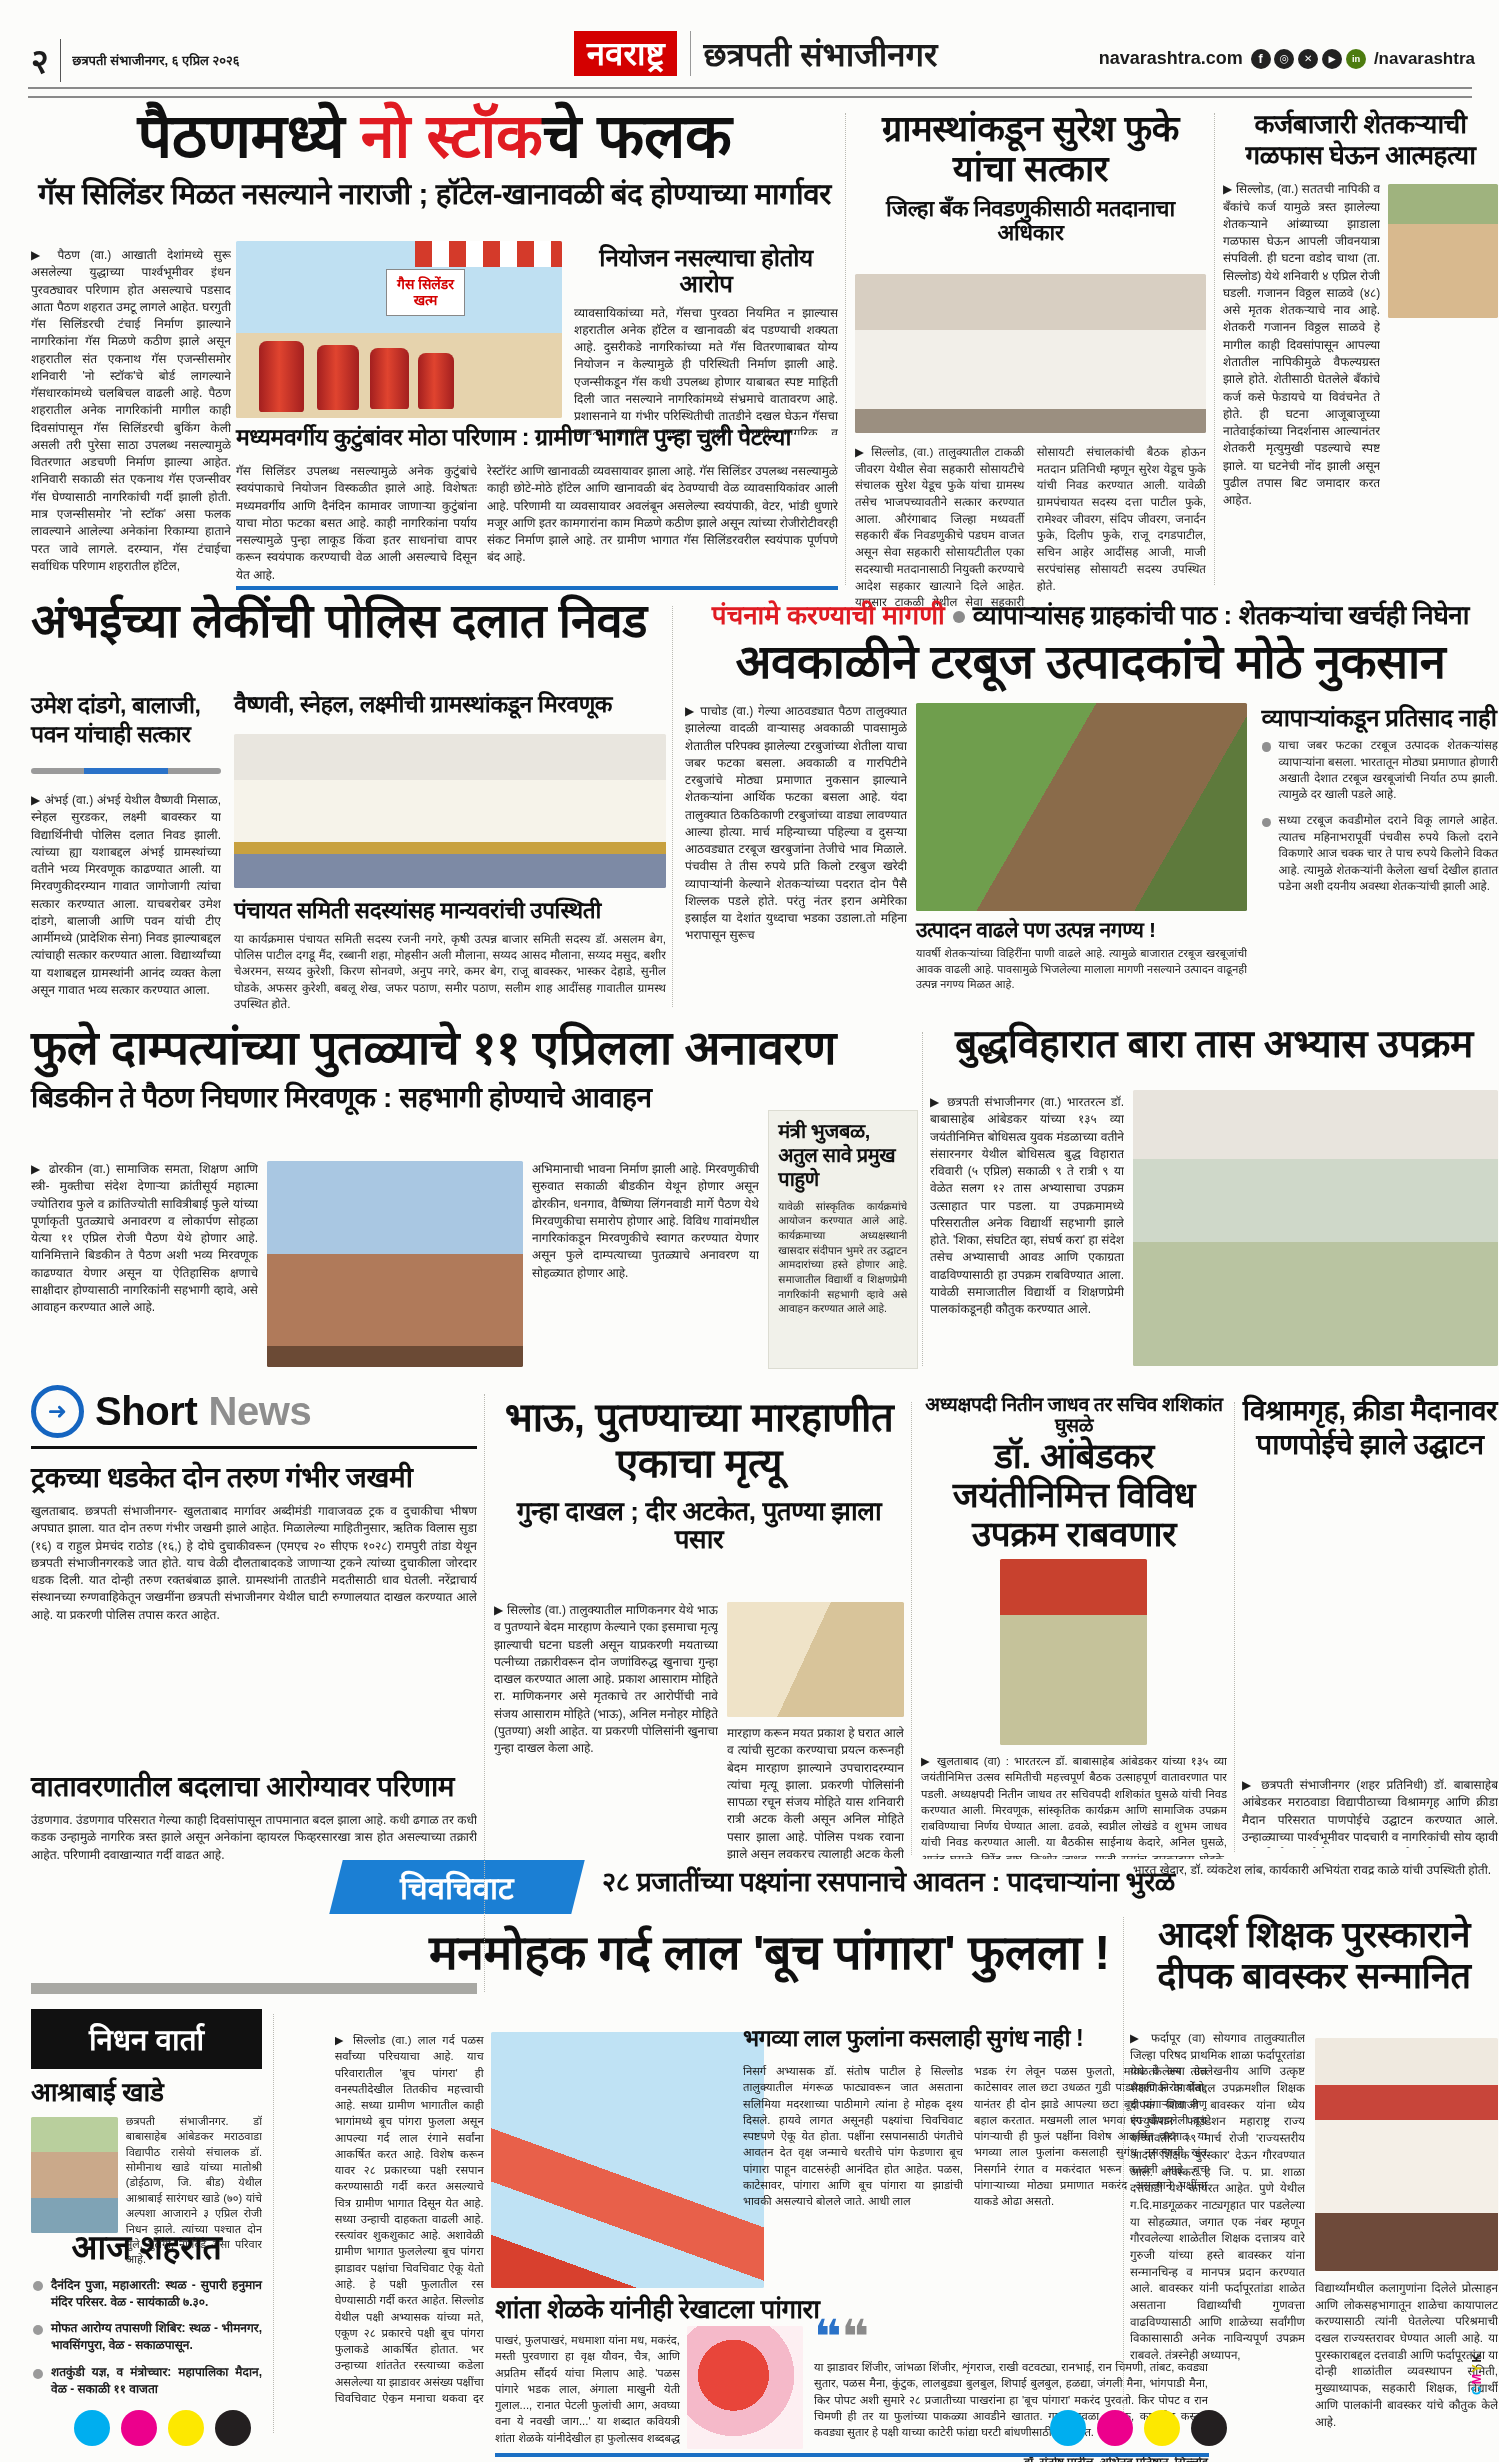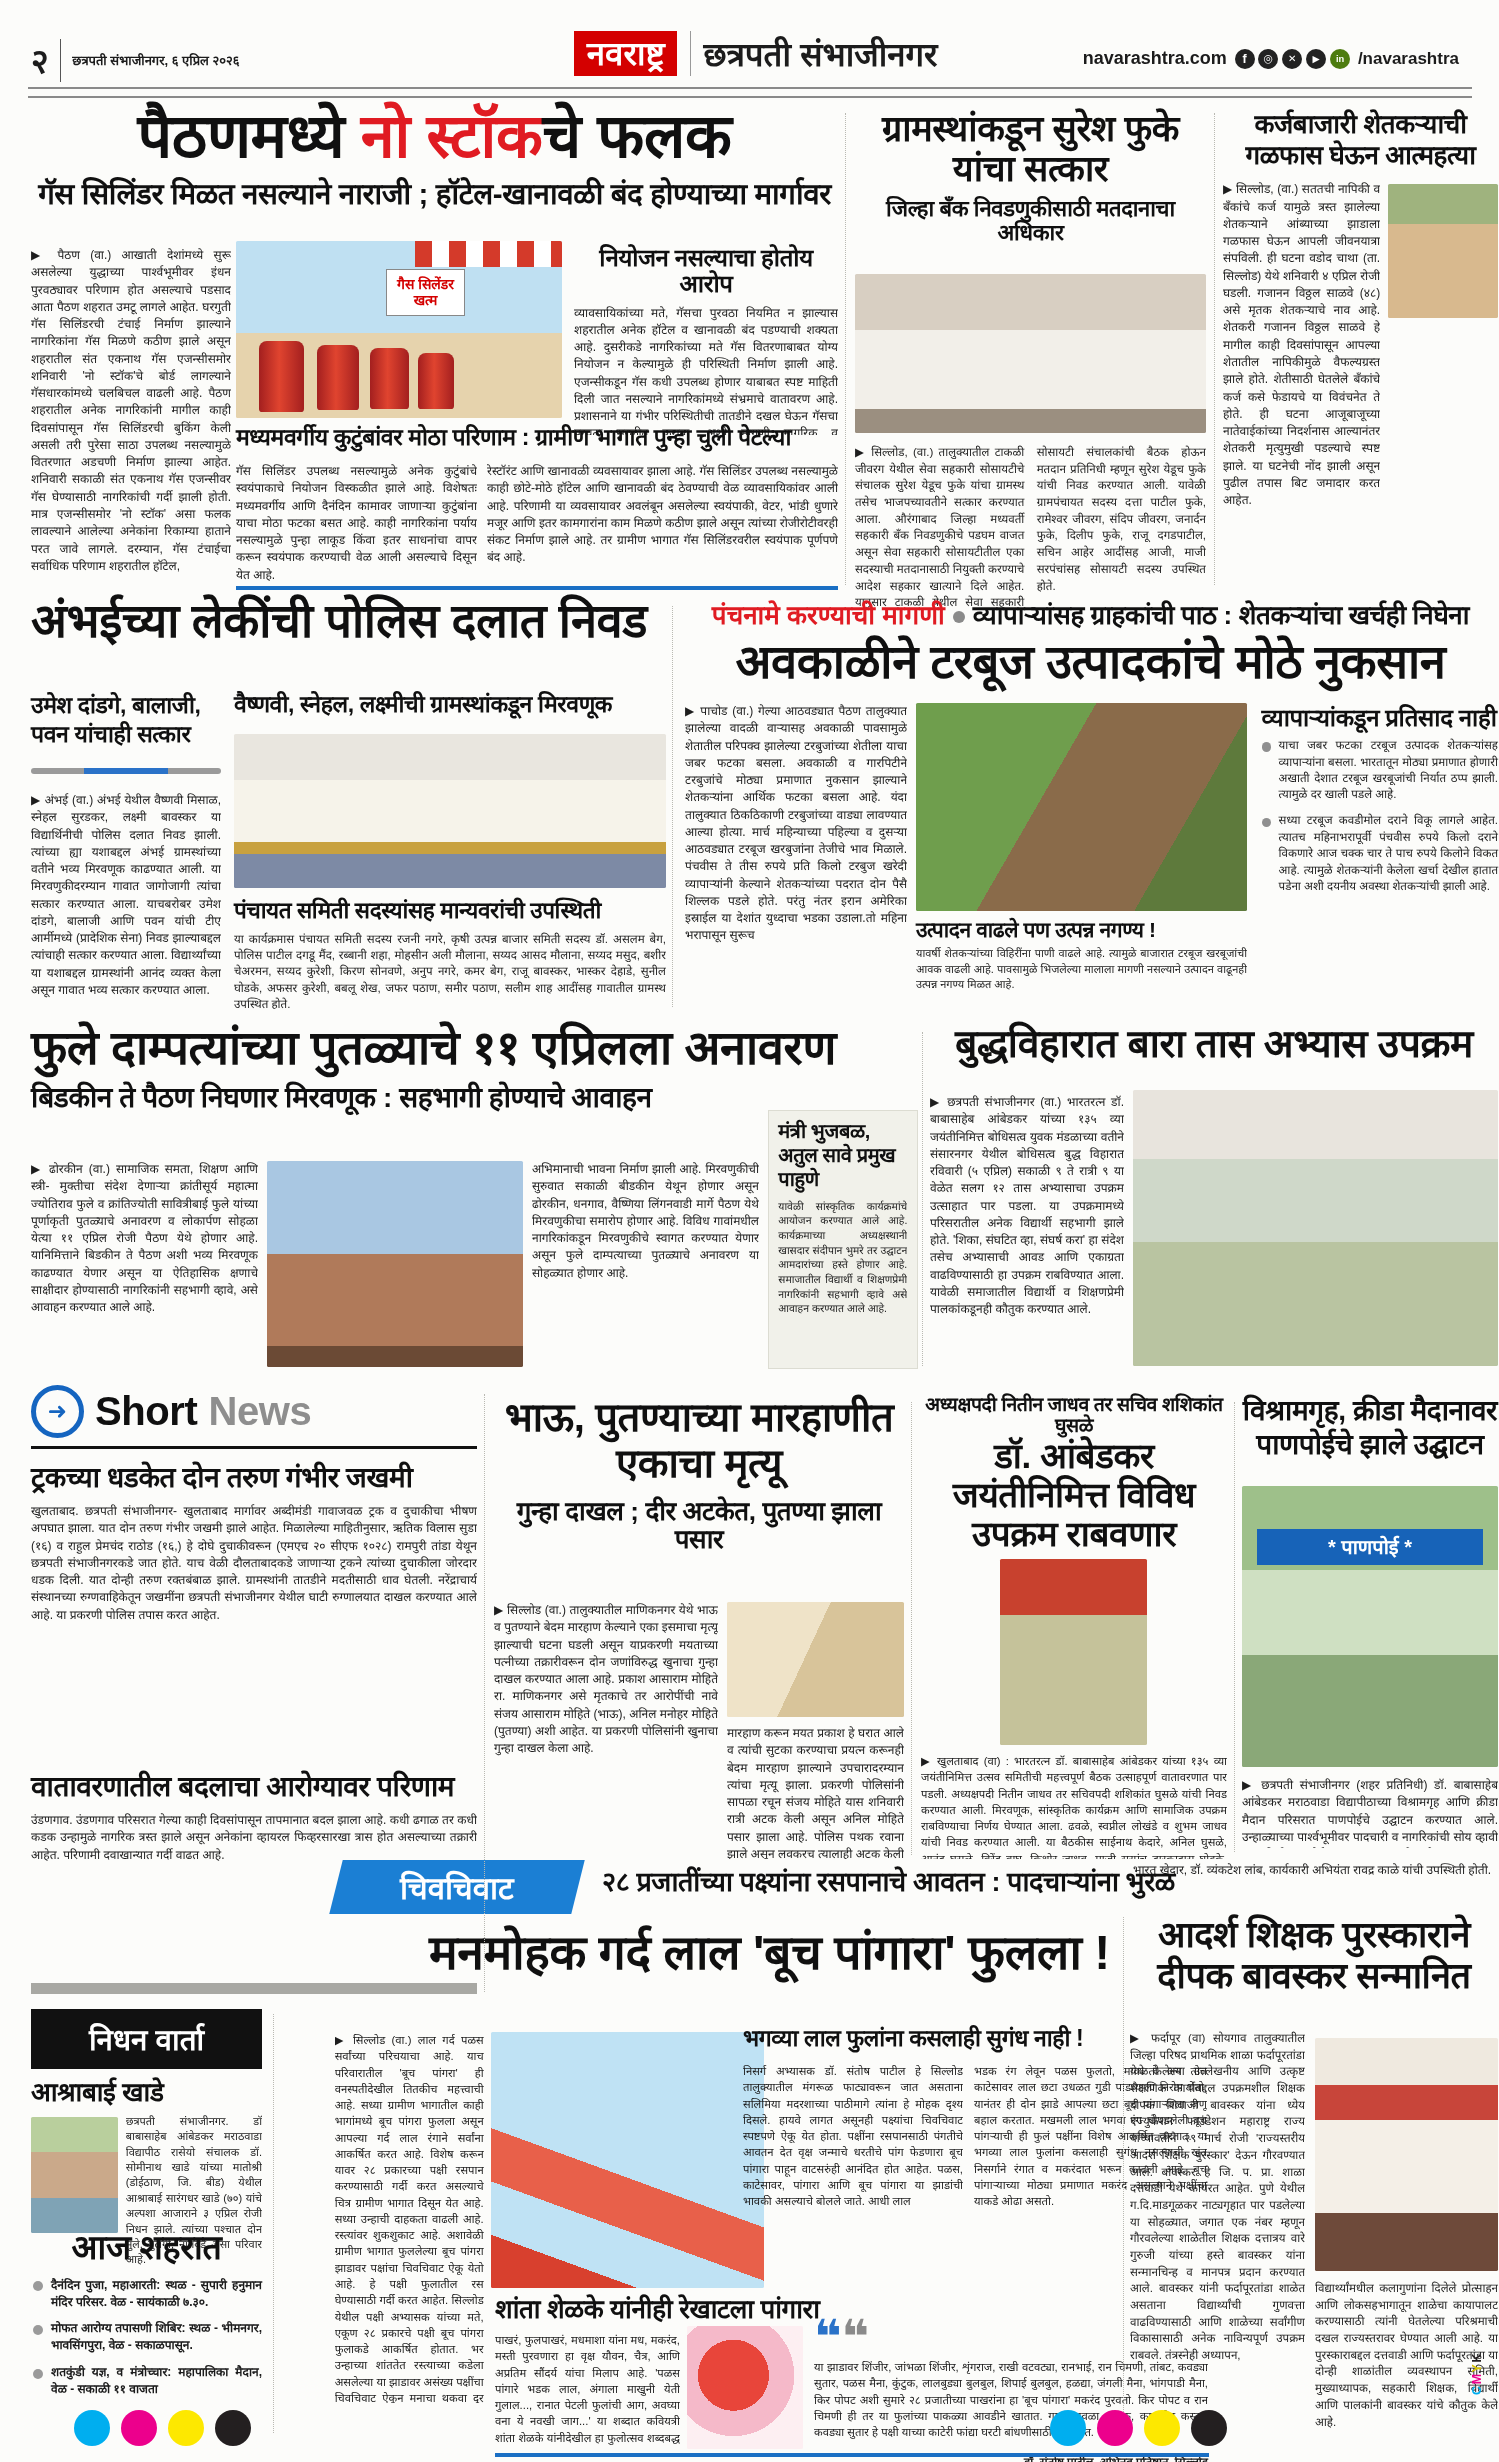--- a/index.html
+++ b/index.html
@@ -42,21 +42,21 @@
     <div style="width:1.6px;height:43px;background:#555;"></div>
     <div style="font-size:13px;font-weight:700;">छत्रपती संभाजीनगर, ६ एप्रिल २०२६</div>
   </div>
 
   <div class="abs" style="left:12px;right:0;top:31px;display:flex;justify-content:center;align-items:center;gap:12.4px;">
     <div style="background:#d40000;color:#fff;font-weight:900;font-size:33px;padding:6.2px 12.4px;line-height:1;">नवराष्ट्र</div>
     <div style="width:1.6px;height:45px;background:#999;"></div>
     <div style="font-size:33px;font-weight:900;">छत्रपती संभाजीनगर</div>
   </div>
 
-  <div class="abs" style="right:41px;top:48px;display:flex;align-items:center;gap:7.8px;">
+  <div class="abs" style="right:25px;top:48px;display:flex;align-items:center;gap:7.8px;">
     <div style="font-size:18px;font-weight:700;">navarashtra.com</div>
     <div style="display:flex;gap:3.9px;">
       <div style="width:20px;height:20px;border-radius:50%;background:#222;color:#fff;font-size:12.4px;font-weight:800;display:flex;align-items:center;justify-content:center;">f</div>
       <div style="width:20px;height:20px;border-radius:50%;background:#222;color:#fff;font-size:11px;display:flex;align-items:center;justify-content:center;">◎</div>
       <div style="width:20px;height:20px;border-radius:50%;background:#222;color:#fff;font-size:10px;display:flex;align-items:center;justify-content:center;">✕</div>
       <div style="width:20px;height:20px;border-radius:50%;background:#222;color:#fff;font-size:9.3px;display:flex;align-items:center;justify-content:center;">▶</div>
       <div style="width:20px;height:20px;border-radius:50%;background:#4d7c0f;color:#fff;font-size:9.3px;font-weight:800;display:flex;align-items:center;justify-content:center;">in</div>
     </div>
     <div style="font-size:17px;font-weight:700;">/navarashtra</div>
   </div>
@@ -181,23 +181,20 @@
 
   <div class="abs" style="left:921px;top:1394px;width:306px;height:466px;">
     <div class="head center" style="font-size:19.4px;">अध्यक्षपदी नितीन जाधव तर सचिव शशिकांत घुसळे</div>
     <div class="head center" style="font-size:35px;margin-top:0;line-height:1.12;">डॉ. आंबेडकर जयंतीनिमित्त विविध उपक्रम राबवणार</div>
     <div class="photo" style="left:79px;top:165px;width:147px;height:186px;background:linear-gradient(#c8412e 0 30%,#c5c29a 30% 100%);"></div>
     <div class="abs body-txt" style="left:0;top:359px;width:306px;height:106px;overflow:hidden;font-size:11.3px;">▶ खुलताबाद (वा) : भारतरत्न डॉ. बाबासाहेब आंबेडकर यांच्या १३५ व्या जयंतीनिमित्त उत्सव समितीची महत्त्वपूर्ण बैठक उत्साहपूर्ण वातावरणात पार पडली. अध्यक्षपदी नितीन जाधव तर सचिवपदी शशिकांत घुसळे यांची निवड करण्यात आली. मिरवणूक, सांस्कृतिक कार्यक्रम आणि सामाजिक उपक्रम राबविण्याचा निर्णय घेण्यात आला. ढवळे, स्वप्नील लोखंडे व शुभम जाधव यांची निवड करण्यात आली. या बैठकीस साईनाथ केदारे, अनिल घुसळे, आनंद घुसळे, विरेंद्र वाघ, किशोर जाधव, माजी सरपंच द्वारकादास घोडके, धनाजी यांच्यासह कार्यकर्ते उपस्थित होते.</div>
   </div>
 
   <div class="abs" style="left:1242px;top:1394px;width:256px;height:458px;">
     <div class="head center" style="font-size:28px;line-height:1.2;">विश्रामगृह, क्रीडा मैदानावर पाणपोईचे झाले उद्घाटन</div>
-    <div class="photo" style="left:0;top:92px;width:256px;height:281px;background:linear-gradient(#9ec08a 0 30%,#cfe0c2 30% 60%,#8aa878 60% 100%);">
-      <div class="banner" style="top:43px;height:36px;font-size:20px;line-height:36px;">* पाणपोई *</div>
-    </div>
     <div class="body-txt" style="position:absolute;left:0;top:383px;width:256px;height:71px;overflow:hidden;">▶ छत्रपती संभाजीनगर (शहर प्रतिनिधी) डॉ. बाबासाहेब आंबेडकर मराठवाडा विद्यापीठाच्या विश्रामगृह आणि क्रीडा मैदान परिसरात पाणपोईचे उद्घाटन करण्यात आले. उन्हाळ्याच्या पार्श्वभूमीवर पादचारी व नागरिकांची सोय व्हावी यासाठी ही पाणपोई सुरू करण्यात आली आहे.</div>
   </div>
   <div class="abs body-txt" style="left:1133px;top:1862px;width:365px;height:45px;overflow:hidden;">भारत खेदार, डॉ. व्यंकटेश लांब, कार्यकारी अभियंता रावद्र काळे यांची उपस्थिती होती.</div>
 
   <div class="abs" style="left:31px;top:2009px;width:231px;">
     <div style="background:#111;color:#fff;text-align:center;font-weight:800;font-size:29.5px;padding:9.3px 0;">निधन वार्ता</div>
     <div class="head" style="font-size:26px;margin-top:9.3px;">आश्राबाई खाडे</div>
     <div style="margin-top:7.8px;">
       <div class="photo" style="position:relative;float:left;width:87px;height:116px;margin:3.1px 7.8px 4.7px 0;background:linear-gradient(#b9cf9d 0 30%,#caa98a 30% 70%,#7fa3b5 70% 100%);"></div>
       <div class="small-txt" style="height:180px;overflow:hidden;">छत्रपती संभाजीनगर. डॉ बाबासाहेब आंबेडकर मराठवाडा विद्यापीठ रासेयो संचालक डॉ. सोमीनाथ खाडे यांच्या मातोश्री (डोईठाण, जि. बीड) येथील आश्राबाई सारंगधर खाडे (७०) यांचे अल्पशा आजाराने ३ एप्रिल रोजी निधन झाले. त्यांच्या पश्चात दोन मुले, मुलगी, नातवंडे असा परिवार आहे.</div>

